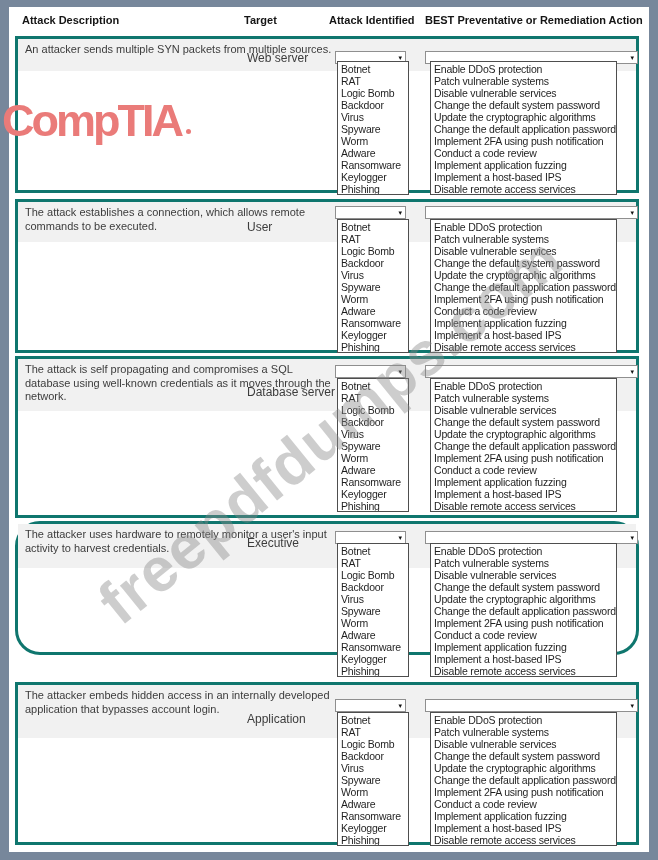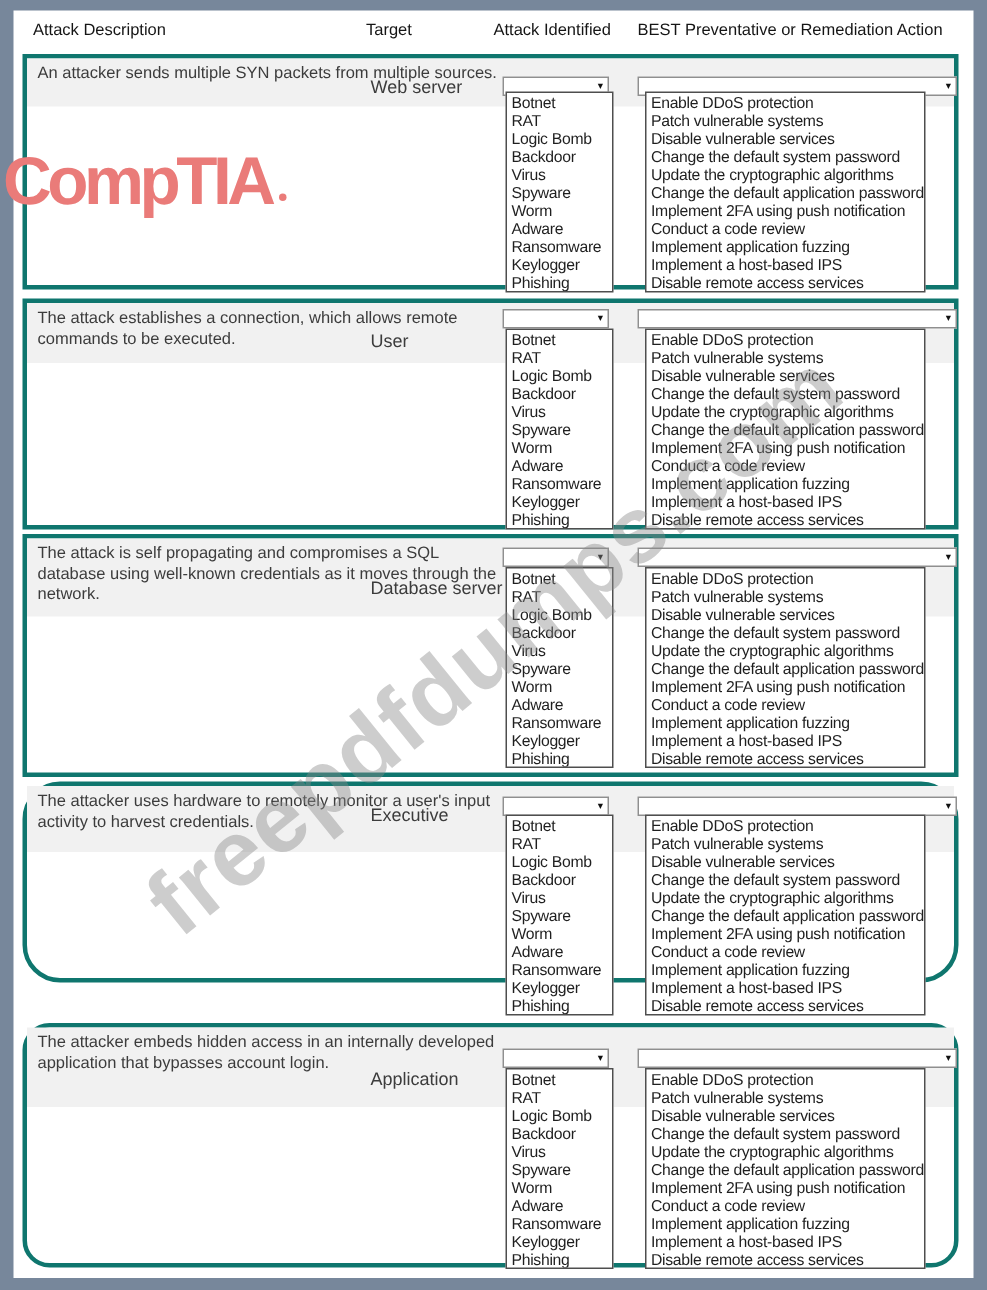--- a/index.html
+++ b/index.html
@@ -9,21 +9,21 @@
     background: var(--frame, #77879B);
     font-family: "Liberation Sans", sans-serif;
     overflow: hidden;
   }
   .page {
     position: absolute; left: 9px; top: 7px; width: 640px; height: 845px;
     background: #ffffff;
   }
   
   .hdr {
-    position: absolute; top: 7px; font-size: 11px; font-weight: normal;
+    position: absolute; top: 7px; font-size: 11px; font-weight: bold;
     color: #151515; white-space: nowrap;
   }
   .hdr-desc   { left: 13px; }
   .hdr-target { left: 235px; }
   .hdr-attack { left: 320px; }
   .hdr-action { left: 416px; }
   
   .row {
     position: absolute; left: 6px; width: 624px;
     border: 3px solid #0f766e; background: #fff;
@@ -61,21 +61,21 @@
   .r1 .select { top: 12px; }   .r1 .listbox { top: 22px; }
   .r2 { top: 192px; height: 154px; }
   .r2 .band { height: 40px; }  .r2 .target { top: 18px; }
   .r2 .select { top: 4px; }    .r2 .listbox { top: 17px; }
   .r3 { top: 349px; height: 162px; }
   .r3 .band { height: 52px; }  .r3 .target { top: 26px; }
   .r3 .select { top: 6px; }    .r3 .listbox { top: 19px; }
   .r4 { top: 514px; height: 134px; border-radius: 25px; }
   .r4 .band { height: 44px; }  .r4 .target { top: 12px; }
   .r4 .select { top: 7px; }    .r4 .listbox { top: 19px; }
-  .r5 { top: 675px; height: 163px; border-radius: 18px; }
+  .r5 { top: 675px; height: 163px; }
   .r5 .band { height: 53px; }  .r5 .target { top: 27px; }
   .r5 .select { top: 14px; }   .r5 .listbox { top: 27px; }
   
   .logo {
     position: absolute; left: -7px; top: 76px; z-index: 30;
     font-size: 45px; font-weight: bold; letter-spacing: -3px;
     color: var(--logo, #EA7B79); white-space: nowrap; margin-top: 12px;
   }
   .logo-dot {
     display: inline-block; width: 5px; height: 5px; border-radius: 50%;

